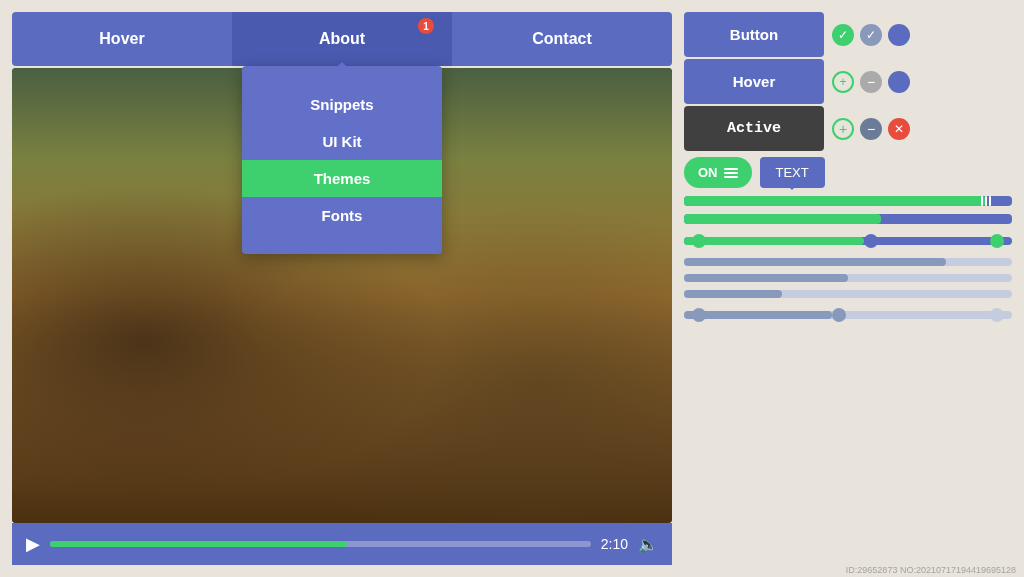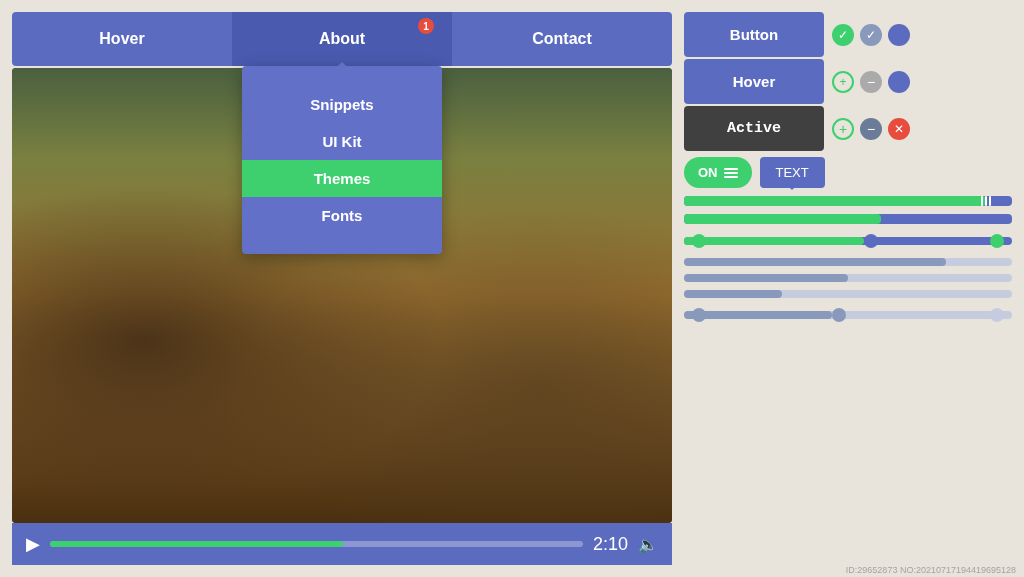--- a/index.html
+++ b/index.html
@@ -164,21 +164,21 @@
 
     .progress-fill {
       height: 100%;
       background: #3ecf6e;
       border-radius: 3px;
       width: 55%;
     }
 
     .time-label {
       color: white;
-      font-size: 18px;
+      font-size: 14px;
       flex-shrink: 0;
     }
 
     .volume-icon {
       color: white;
       font-size: 16px;
       cursor: pointer;
       flex-shrink: 0;
     }
 

